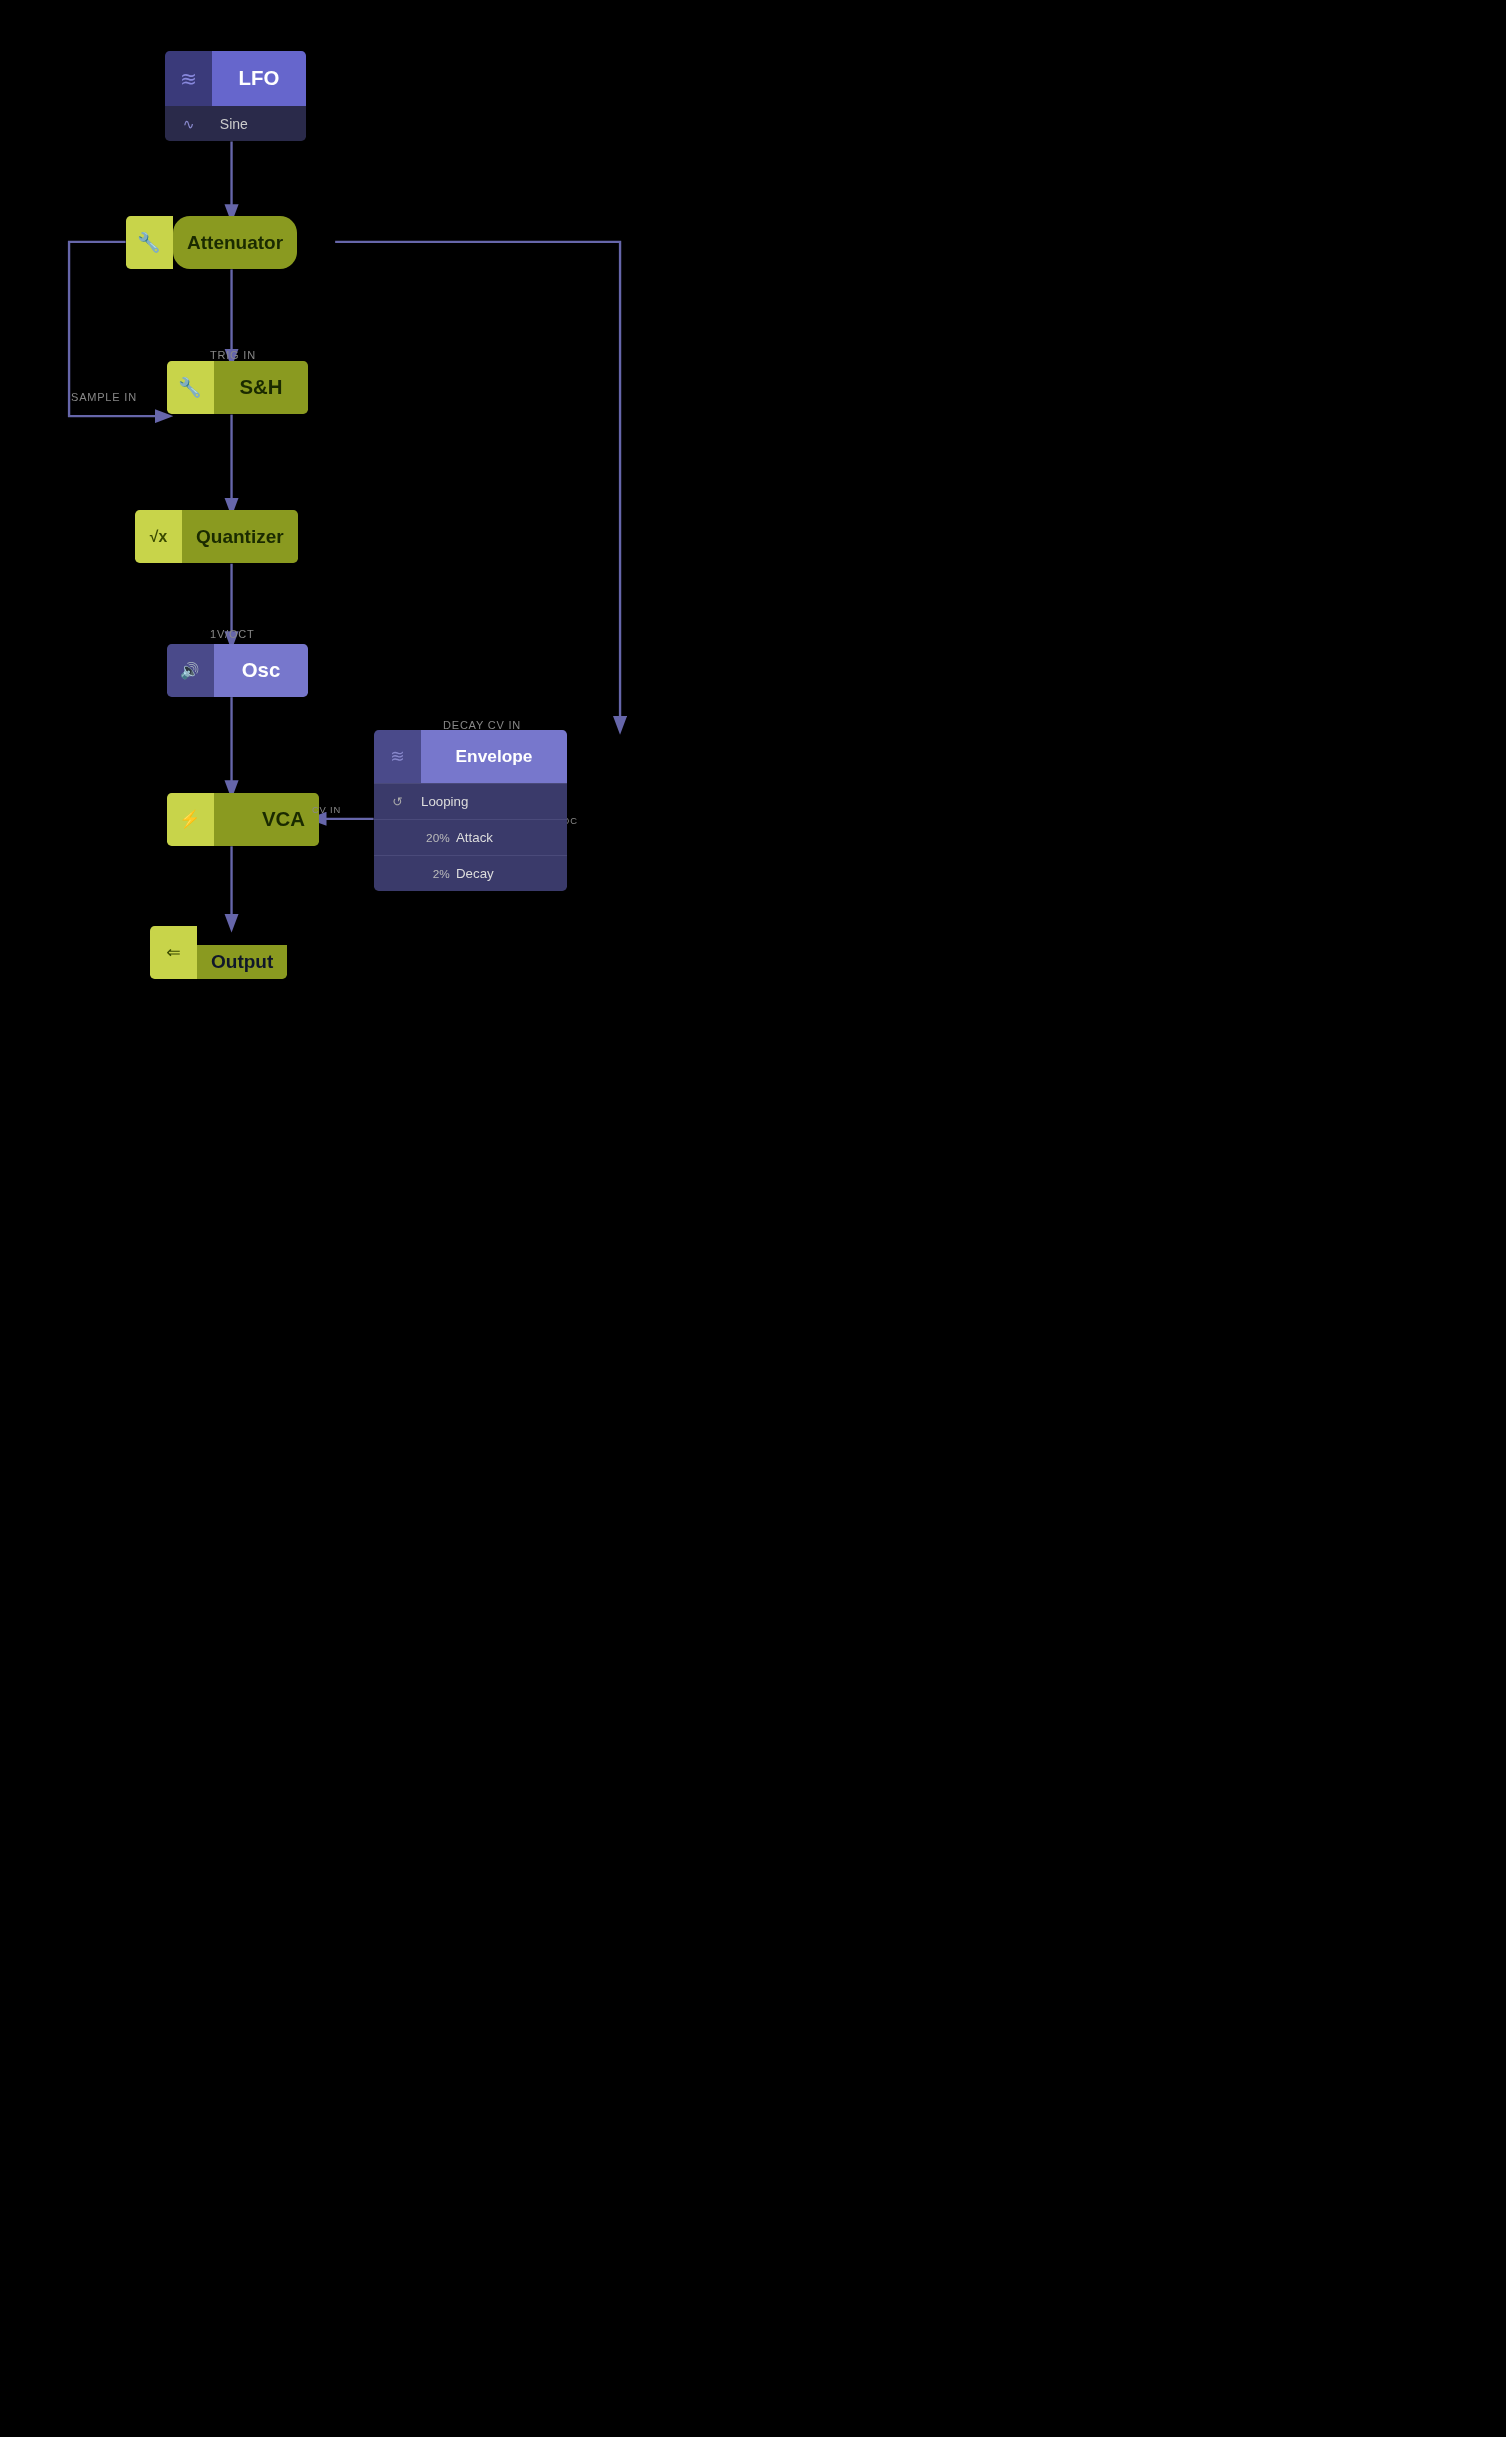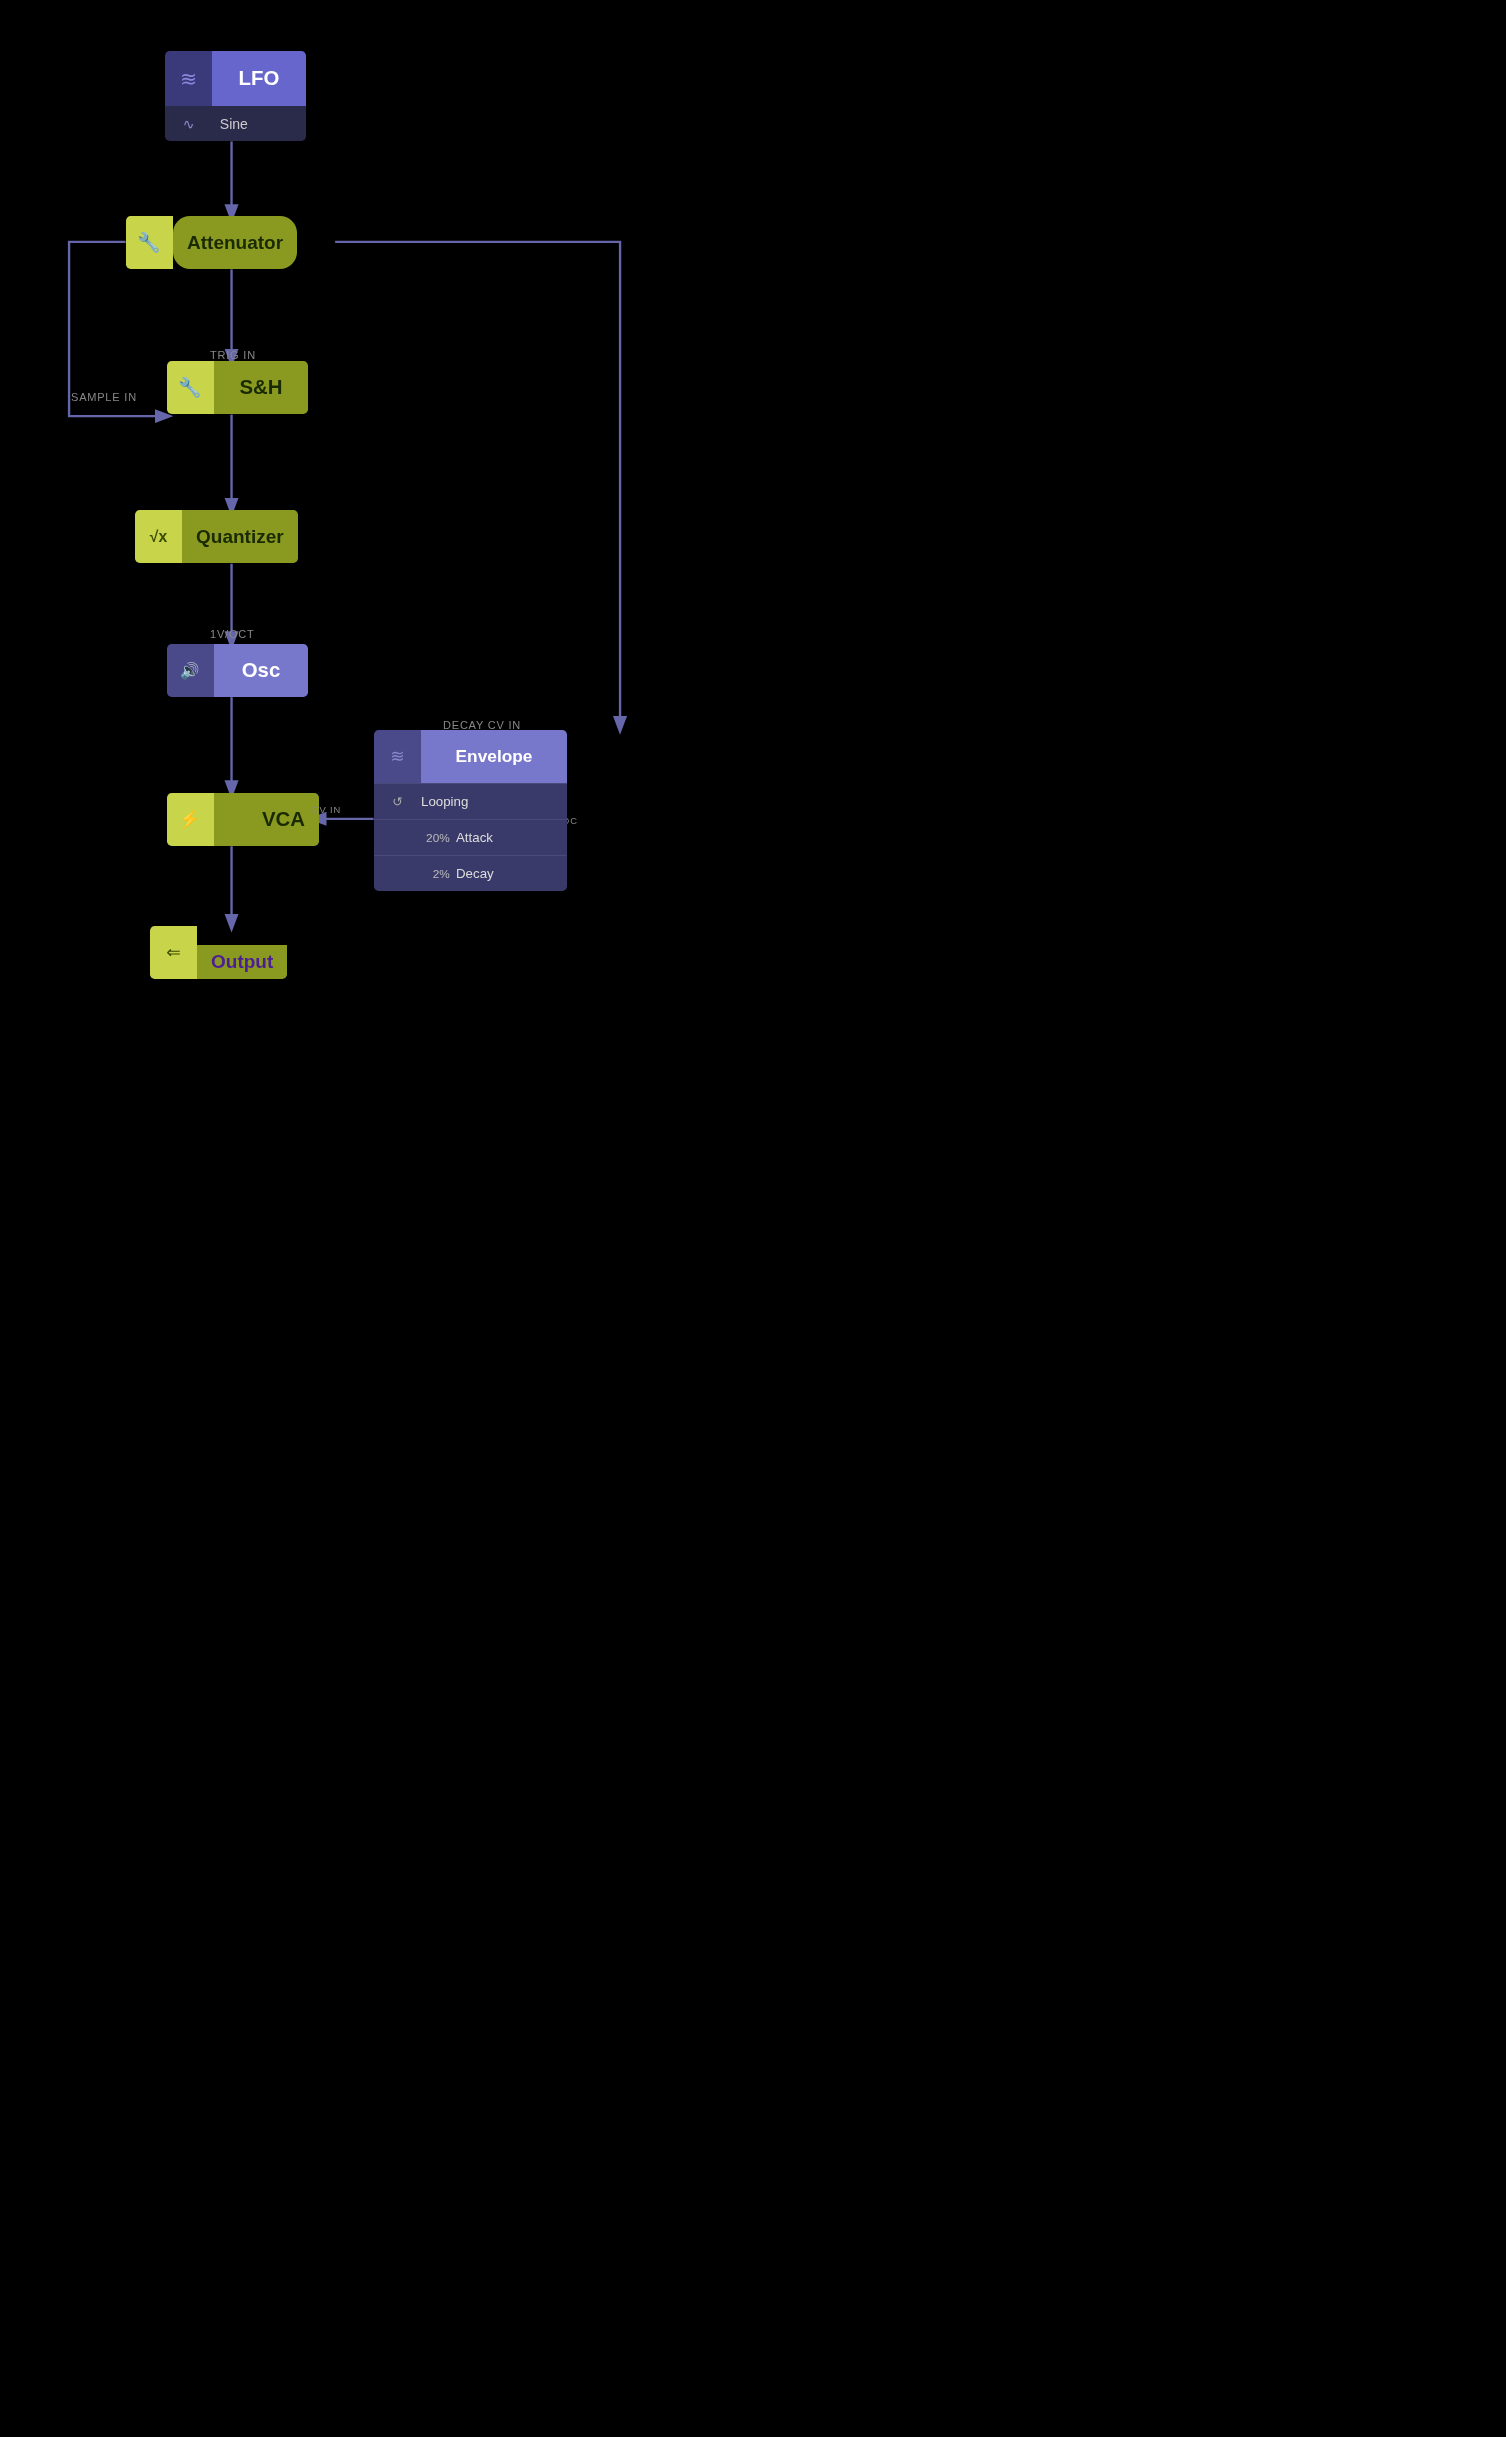--- a/index.html
+++ b/index.html
@@ -328,21 +328,21 @@
 
   <div class="module vca-module" style="position:absolute;">
     <div class="module-icon bg-light-green" style="font-size:17.3px; color:#3a4a00;">⚡</div>
     <div class="module-label bg-olive-green" style="color:#1a2a00; font-size:20.4px; min-width:78px;padding-left:48px;">VCA</div>
   </div>
 
   <div class="cv-in-label" style="left:312px; top:804px;">CV IN</div>
 
   <div class="module output-module">
     <div class="module-icon bg-light-green" style="font-size:17.3px; color:#3a4a00;">⇐</div>
-    <div class="module-label bg-olive-green" style="color:#4c1d95; font-size:19px;margin-top:19px;">Output</div>
+    <div class="module-label bg-olive-green" style="color:#0f172a; font-size:19px;margin-top:19px;">Output</div>
   </div>
 
   <div class="port-label" style="left:427px; top:719px;margin-left:16px;">DECAY CV IN</div>
 
   <div class="eoc-label" style="left:555px; top:815px;">EOC</div>
 
   <div class="envelope-wrapper">
     <div class="envelope-top">
       <div class="module-icon bg-dark-purple" style="color:#8888cc; font-size:17.3px;">≋</div>
       <div class="module-label bg-medium-purple text-white" style="font-size:17.3px;">Envelope</div>

